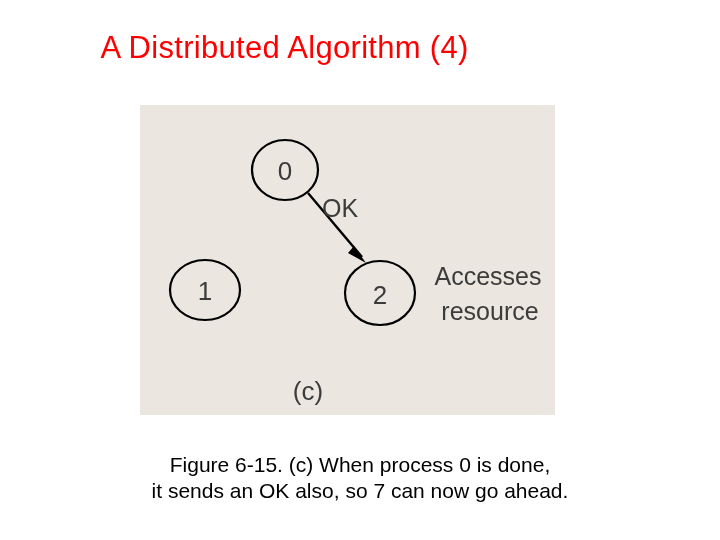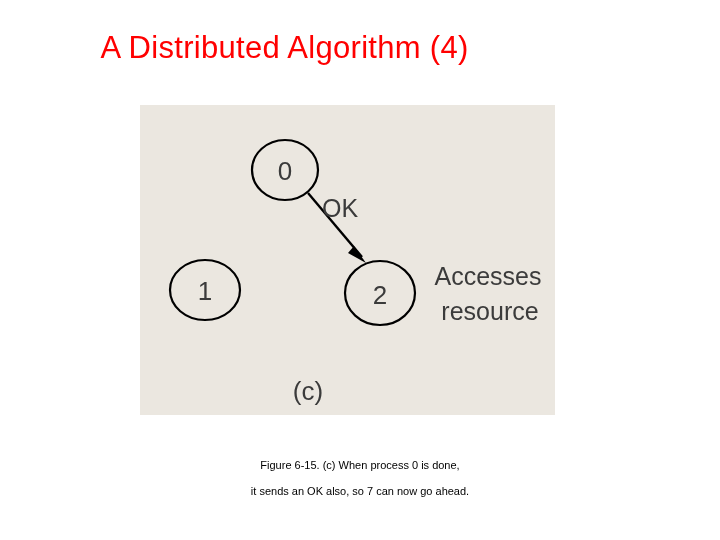--- a/index.html
+++ b/index.html
@@ -44,21 +44,21 @@
     position: absolute;
     left: 0;
     top: 0;
   }
   .caption {
     position: absolute;
     left: 0;
     top: 452px;
     width: 720px;
     text-align: center;
-    font-size: 11px;
+    font-size: 21px;
     color: #000000;
     line-height: 26px;
     font-family: "Liberation Sans", sans-serif;
   }
   .caption div {
     white-space: nowrap;
   }
 </style>
 </head>
 <body>

